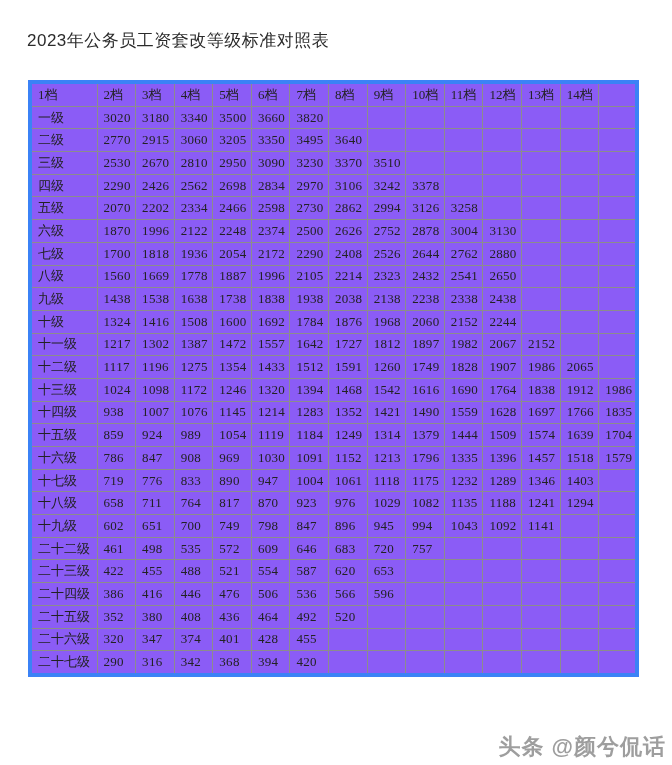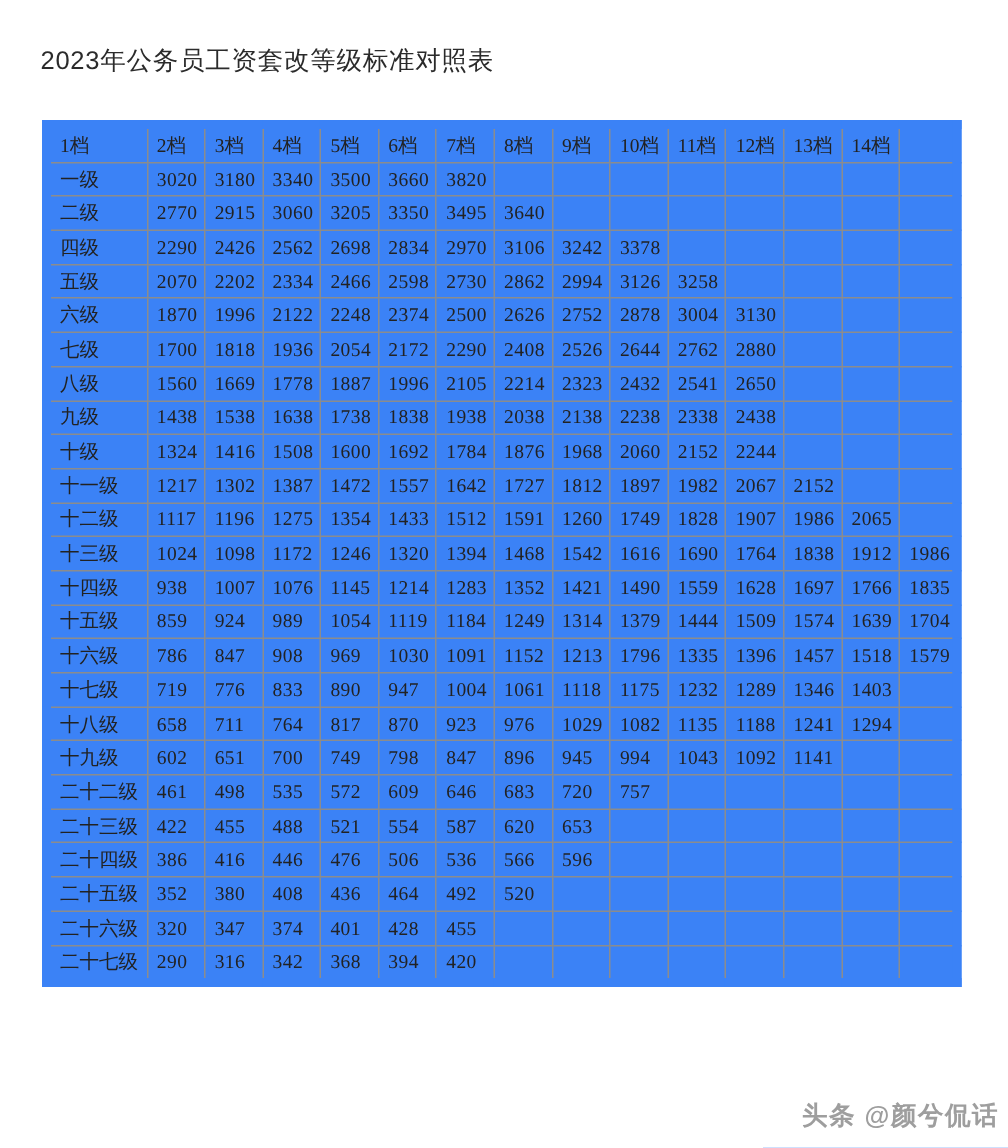--- a/index.html
+++ b/index.html
@@ -25,22 +25,22 @@
     font-family: "Liberation Sans", sans-serif;
     margin-top: 16px;
   }
   .salary-table {
     position: absolute;
     left: 28px;
     top: 80px;
     width: 608px;
     border-collapse: collapse;
     table-layout: fixed;
-    border: 6px solid #3b82f6;
-    background: #3b82f6;
+    border: 4px solid #3b82f6;
+    background: #8b5cf6;
   }
   .salary-table td, .salary-table th {
     border: 1px solid #8c8c8c;
     height: 21.7px;
     padding: 0 0 0 6px;
     font-size: 13px;
     font-weight: 400;
     color: #222222;
     text-align: left;
     vertical-align: middle;
@@ -52,21 +52,21 @@
     font-weight: 400;
   }
   .salary-table td.num {
     font-family: "Liberation Serif", serif;
     letter-spacing: 0.3px;
   }
   .watermark {
     position: absolute;
     right: 6px;
     top: 732px;
-    font-size: 17px;
+    font-size: 22px;
     font-weight: 700;
     color: #9e9e9e;
     letter-spacing: 1px;
     text-shadow: -1px -1px 0 #ffffff, 1px -1px 0 #ffffff,
                  -1px 1px 0 #ffffff, 1px 1px 0 #ffffff;
     font-family: "Liberation Sans", sans-serif;
   }
 </style>
 </head>
 <body>
@@ -139,20 +139,37 @@
         <td class="num">3640</td>
         <td class="num"></td>
         <td class="num"></td>
         <td class="num"></td>
         <td class="num"></td>
         <td class="num"></td>
         <td class="num"></td>
         <td class="num"></td>
       </tr>
       <tr>
+        <td>三级</td>
+        <td class="num">2530</td>
+        <td class="num">2670</td>
+        <td class="num">2810</td>
+        <td class="num">2950</td>
+        <td class="num">3090</td>
+        <td class="num">3230</td>
+        <td class="num">3370</td>
+        <td class="num">3510</td>
+        <td class="num"></td>
+        <td class="num"></td>
+        <td class="num"></td>
+        <td class="num"></td>
+        <td class="num"></td>
+        <td class="num"></td>
+      </tr>
+      <tr>
         <td>四级</td>
         <td class="num">2290</td>
         <td class="num">2426</td>
         <td class="num">2562</td>
         <td class="num">2698</td>
         <td class="num">2834</td>
         <td class="num">2970</td>
         <td class="num">3106</td>
         <td class="num">3242</td>
         <td class="num">3378</td>

